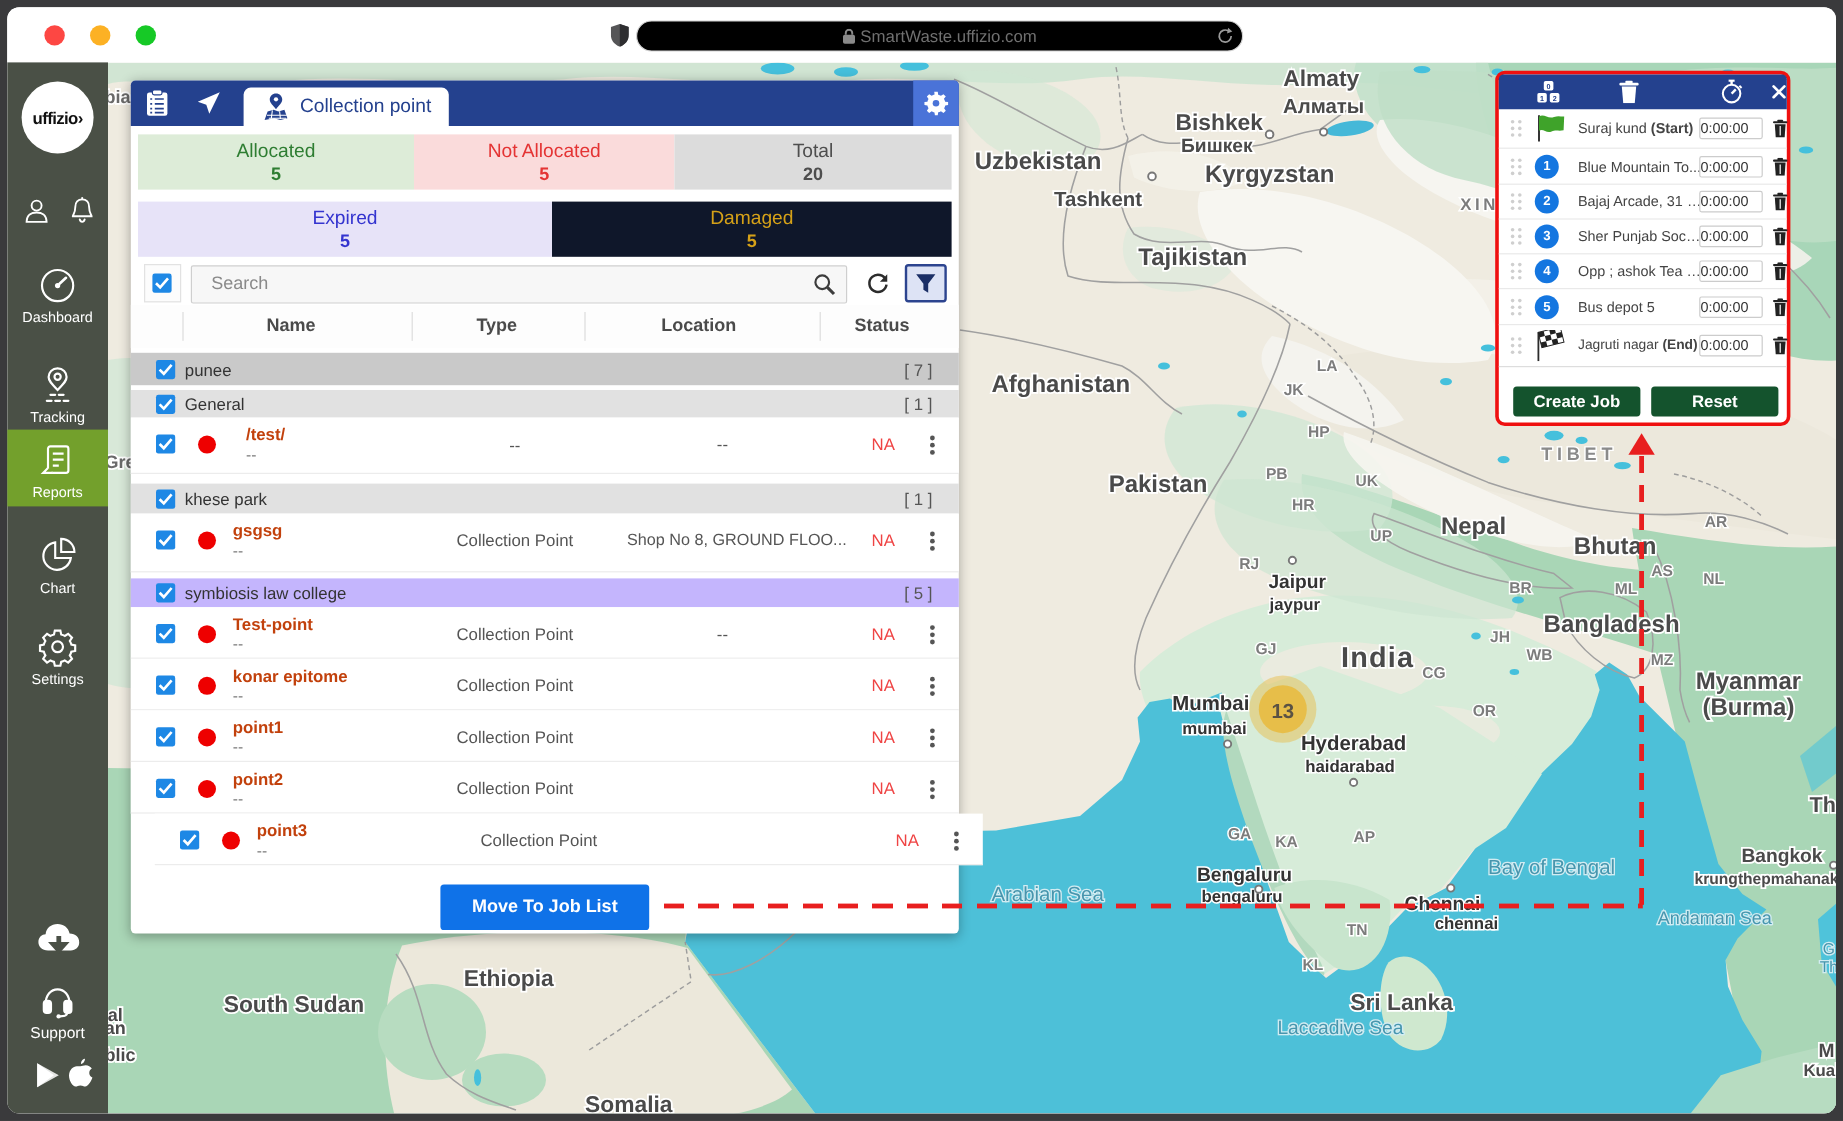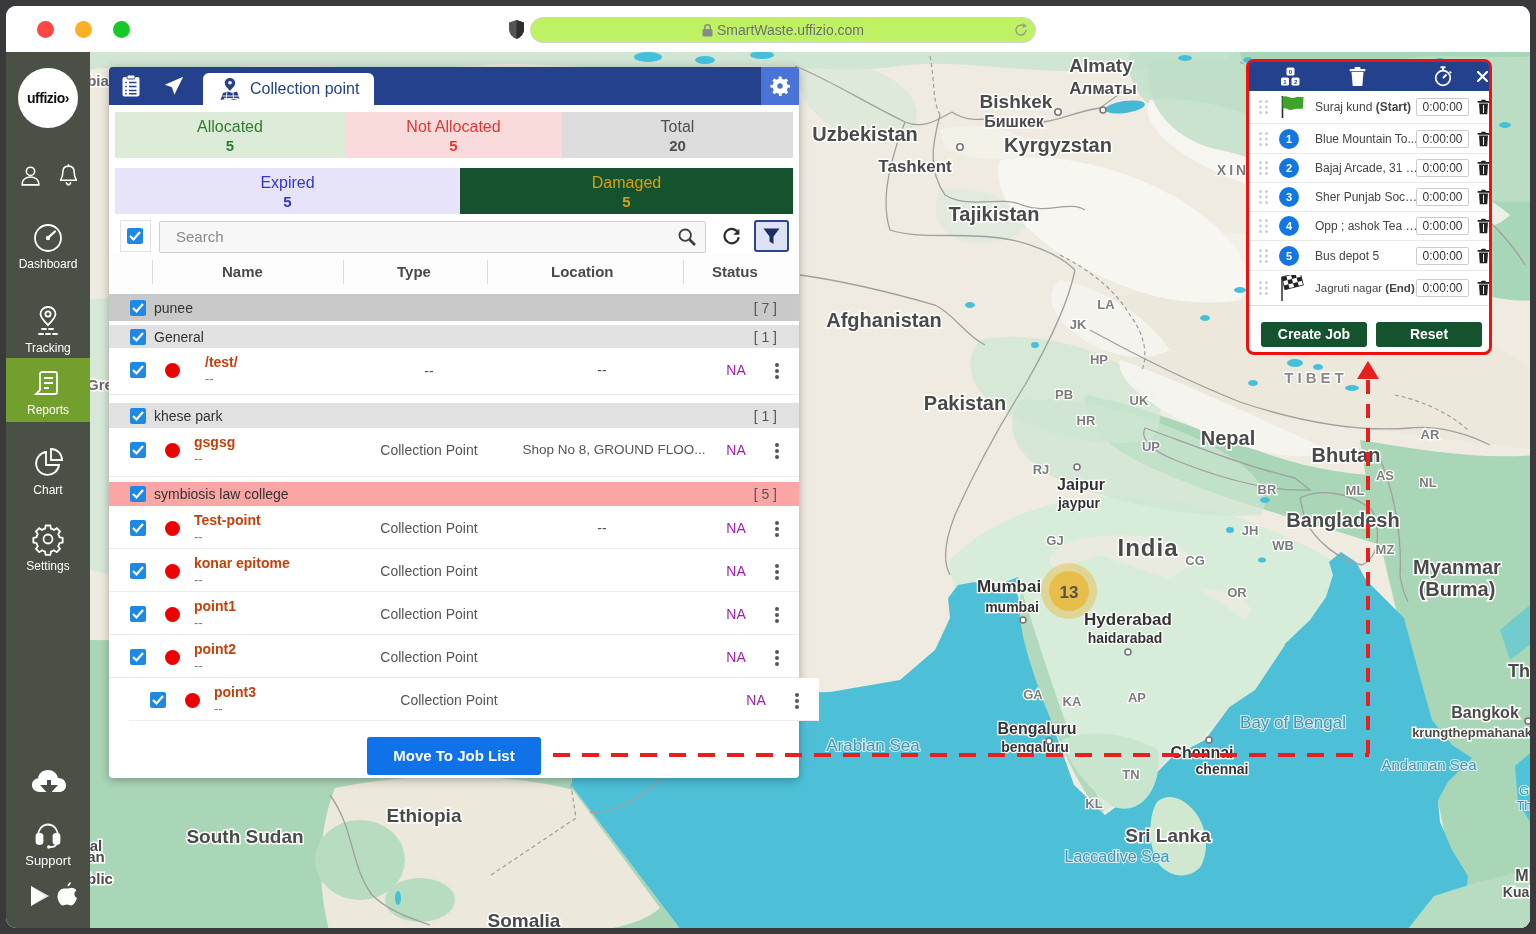--- a/index.html
+++ b/index.html
@@ -1,21 +1,21 @@
 <!DOCTYPE html>
 <html><head>
 <meta charset="utf-8">
 <style>
 * { margin:0; padding:0; box-sizing:border-box; }
 html,body { width:1536px; height:934px; overflow:hidden; background:#3a3a3c; font-family:"Liberation Sans", sans-serif; }
 .stage { position:absolute; left:0; top:0; width:1536px; height:934px; }
 .window { position:absolute; left:6px; top:6px; width:1524px; height:922px; border-radius:10px; overflow:hidden; background:#fff; }
 .topbar { position:absolute; left:0; top:0; width:1524px; height:46px; background:#fff; }
 .tl { position:absolute; top:15px; width:17px; height:17px; border-radius:50%; }
-.urlbar { position:absolute; left:524px; top:11px; width:506px; height:26px; border:1px solid #d2d2d2; border-radius:14px; background:#bef264; color:#707070; font-size:14px; line-height:24px; text-align:center; }
+.urlbar { position:absolute; left:524px; top:11px; width:506px; height:26px; border:1px solid #d2d2d2; border-radius:14px; background:#000000; color:#707070; font-size:14px; line-height:24px; text-align:center; }
 .sidebar { position:absolute; left:0; top:46px; width:84px; height:876px; background:#4a5046; color:#fff; }
 .sitem { position:absolute; left:0; width:84px; text-align:center; color:#fff; font-size:12px; }
 .sitem svg { display:block; margin:0 auto 3px; }
 .mapwrap { position:absolute; left:84px; top:46px; width:1440px; height:876px; overflow:hidden; }
 
 .panel { position:absolute; left:103px; top:61px; width:690px; height:711px; background:#fff; border-radius:4px; box-shadow:0 2px 10px rgba(0,0,0,.3); font-size:14px; }
 .phead { position:absolute; left:0; top:0; width:690px; height:38px; background:#24418e; border-radius:4px 4px 0 0; }
 .ptab { position:absolute; left:94px; top:6px; width:171px; height:32px; background:#fff; border-radius:6px 6px 0 0; color:#24418e; font-size:16px; }
 .gearbtn { position:absolute; right:0; top:0; width:38px; height:38px; background:#4a73d8; border-radius:0 4px 0 0; }
 .statrow { position:absolute; left:6px; width:678px; height:46px; display:flex; }
@@ -32,32 +32,32 @@
 .grow .gl { position:absolute; left:21px; top:50%; margin-top:-8px; }
 .grow .gt { position:absolute; left:45px; top:50%; transform:translateY(-50%); font-size:14px; }
 .grow .gn { position:absolute; right:22px; top:50%; transform:translateY(-50%); font-size:14px; color:#555; }
 .drow { position:absolute; left:0; width:690px; height:43px; background:#fff; border-bottom:1px solid #ececec; }
 .drow .cb { position:absolute; left:21px; top:14px; }
 .drow .dot { position:absolute; left:56px; top:15px; width:15px; height:15px; border-radius:50%; background:#ee0000; }
 .drow .nm { position:absolute; left:85px; top:6px; color:#c2410c; font-size:14px; font-weight:bold; }
 .drow .dd { position:absolute; left:85px; top:23px; color:#777; font-size:13px; }
 .drow .ty { position:absolute; left:240px; width:160px; top:14px; text-align:center; color:#555; font-size:14px; }
 .drow .lo { position:absolute; left:395px; width:196px; top:14px; text-align:center; color:#555; font-size:14px; }
-.drow .na { position:absolute; left:587px; width:80px; top:14px; text-align:center; color:#a21caf; font-size:14px; }
+.drow .na { position:absolute; left:587px; width:80px; top:14px; text-align:center; color:#ef4444; font-size:14px; }
 .drow .menu { position:absolute; left:666px; top:13px; }
 .menu i { display:block; width:4px; height:4px; border-radius:50%; background:#555; margin:2px 0; }
 .movebtn { position:absolute; left:258px; top:670px; width:174px; height:38px; background:#0f72e8; color:#fff; font-size:15px; font-weight:bold; text-align:center; line-height:38px; border-radius:3px; }
 
 .jpanel { position:absolute; left:1240px; top:53px; width:246px; height:296px; background:#fff; border:3px solid #ef1010; border-radius:8px; }
 .jhead { position:absolute; left:0; top:0; width:240px; height:29px; background:#24418e; border-radius:4px 4px 0 0; }
 .jrow { position:absolute; left:0; width:240px; border-bottom:1px solid #e9e9e9; }
 .jrow .jdots { position:absolute; left:9px; top:50%; transform:translateY(-50%); }
 .jrow .jic { position:absolute; left:30px; top:50%; transform:translateY(-50%); }
 .jrow .jtx { position:absolute; left:66px; top:50%; transform:translateY(-50%); font-size:12px; color:#444; white-space:nowrap; width:104px; overflow:hidden; text-overflow:ellipsis; }
-.jrow .jtime { position:absolute; left:167px; top:50%; transform:translateY(-50%); width:53px; height:18px; border:1px solid #ccc; border-radius:2px; text-align:center; font-size:12px; line-height:17px; color:#333; background:#fff; }
+.jrow .jtime { position:absolute; left:167px; top:50%; transform:translateY(-50%); width:53px; height:18px; border:1px solid #ccc; border-radius:2px; text-align:left; font-size:12px; line-height:17px; color:#333; background:#fff; }
 .jrow .jtrash { position:absolute; left:228px; top:50%; transform:translateY(-50%); }
 .jbtn { position:absolute; top:260px; width:106px; height:25px; background:#14532d; border-radius:3px; color:#fff; font-size:14px; font-weight:bold; text-align:center; line-height:25px; }
 .ncirc { width:20px; height:20px; border-radius:50%; background:#1476e0; color:#fff; font-size:11px; font-weight:bold; text-align:center; line-height:20px; }
 
 .dashH { position:absolute; left:547px; top:747px; width:816px; height:4px; background:repeating-linear-gradient(90deg,#e81f1f 0 17px,rgba(0,0,0,0) 17px 29px); z-index:30; }
 .dashV { position:absolute; left:1360px; top:374px; width:4px; height:374px; background:repeating-linear-gradient(180deg,#e81f1f 0 14px,rgba(0,0,0,0) 14px 24px); z-index:30; }
 .arrowU { position:absolute; left:1351px; top:355px; width:0; height:0; border-left:11px solid rgba(0,0,0,0); border-right:11px solid rgba(0,0,0,0); border-bottom:18px solid #e81f1f; z-index:30; }
 </style>
 </head>
 <body>
@@ -381,21 +381,21 @@
             </svg>
           </div>
       </div>
       <div class="statrow" style="top:45px;">
         <div class="scell" style="width:230px;background:#ddecd8;color:#2e7d32;">Allocated<br><b>5</b></div>
         <div class="scell" style="width:217px;background:#fadbdb;color:#e43434;">Not Allocated<br><b>5</b></div>
         <div class="scell" style="width:231px;background:#dcdcdc;color:#4e4e4e;">Total<br><b>20</b></div>
       </div>
       <div class="statrow" style="top:101px;">
         <div class="scell" style="width:345px;background:#e7e3f8;color:#3434cf;">Expired<br><b>5</b></div>
-        <div class="scell" style="width:333px;background:#14532d;color:#d5a118;">Damaged<br><b>5</b></div>
+        <div class="scell" style="width:333px;background:#0f172a;color:#d5a118;">Damaged<br><b>5</b></div>
       </div>
       <div class="searchrow">
         <div style="position:absolute;left:11px;top:0px;width:31px;height:32px;border:1px solid #e2e2e2;background:#fcfcfc;"></div>
         <div class="cbox" style="position:absolute;left:18px;top:8px;">
             <svg width="14" height="12" viewBox="0 0 14 12">
               <path d="M2 6 L5.5 9.5 L12 2" stroke="#fff" stroke-width="2.2" fill="none"></path>
             </svg>
           </div>
         <div class="sinput">Search</div>
         <svg style="position:absolute;left:568px;top:7px;" width="20" height="20" viewBox="0 0 20 20" fill="none" stroke="#3c3c3c" stroke-width="1.8">
@@ -478,21 +478,21 @@
           <div class="dd">--</div>
         <div class="ty">Collection Point</div>
           <div class="lo" style="left:395px;width:220px;font-size:13.5px;">Shop No 8, GROUND FLOO...</div>
           <div class="na">NA</div>
         <div class="menu">
             <i></i>
             <i></i>
             <i></i>
           </div>
       </div>
-      <div class="grow" style="top:415px;height:24px;background:#fca5a5;">
+      <div class="grow" style="top:415px;height:24px;background:#c4b5fd;">
         <div class="cbox gl">
             <svg width="14" height="12" viewBox="0 0 14 12">
               <path d="M2 6 L5.5 9.5 L12 2" stroke="#fff" stroke-width="2.2" fill="none"></path>
             </svg>
           </div>
         <span class="gt">symbiosis law college</span>
           <span class="gn">[ 5 ]</span>
       </div>
       <div class="drow" style="top:439px;">
         <div class="cbox cb">

